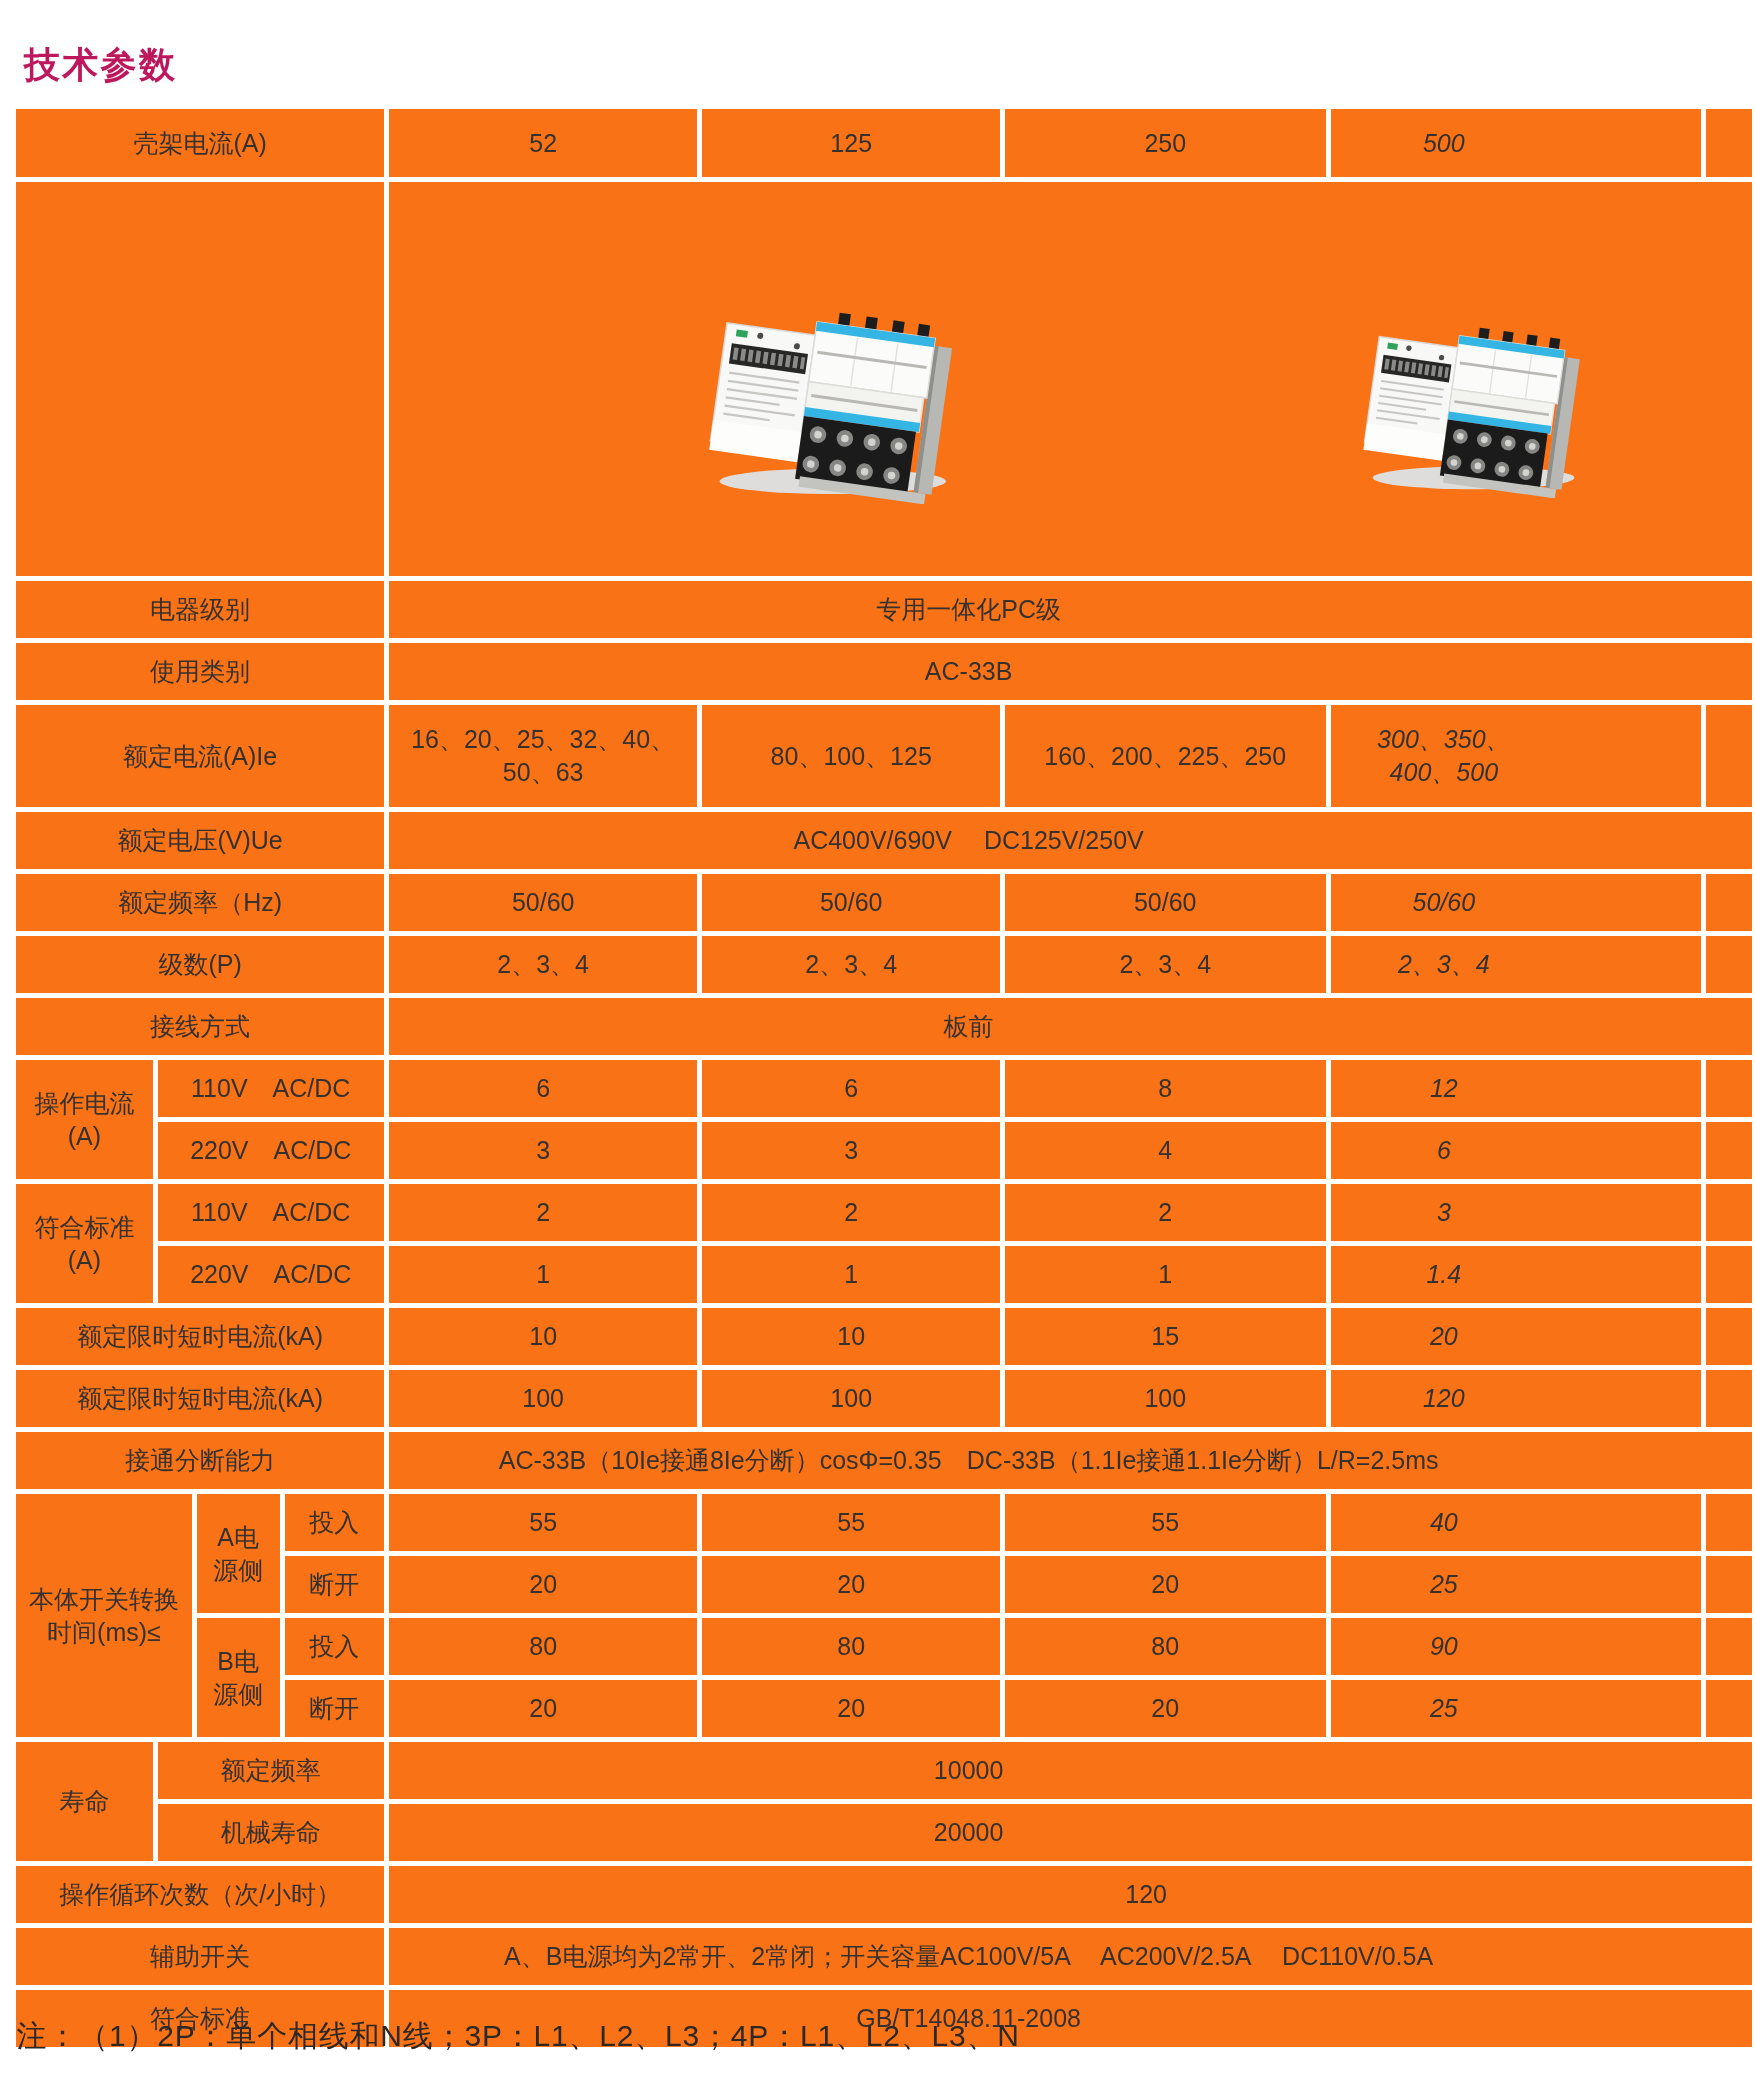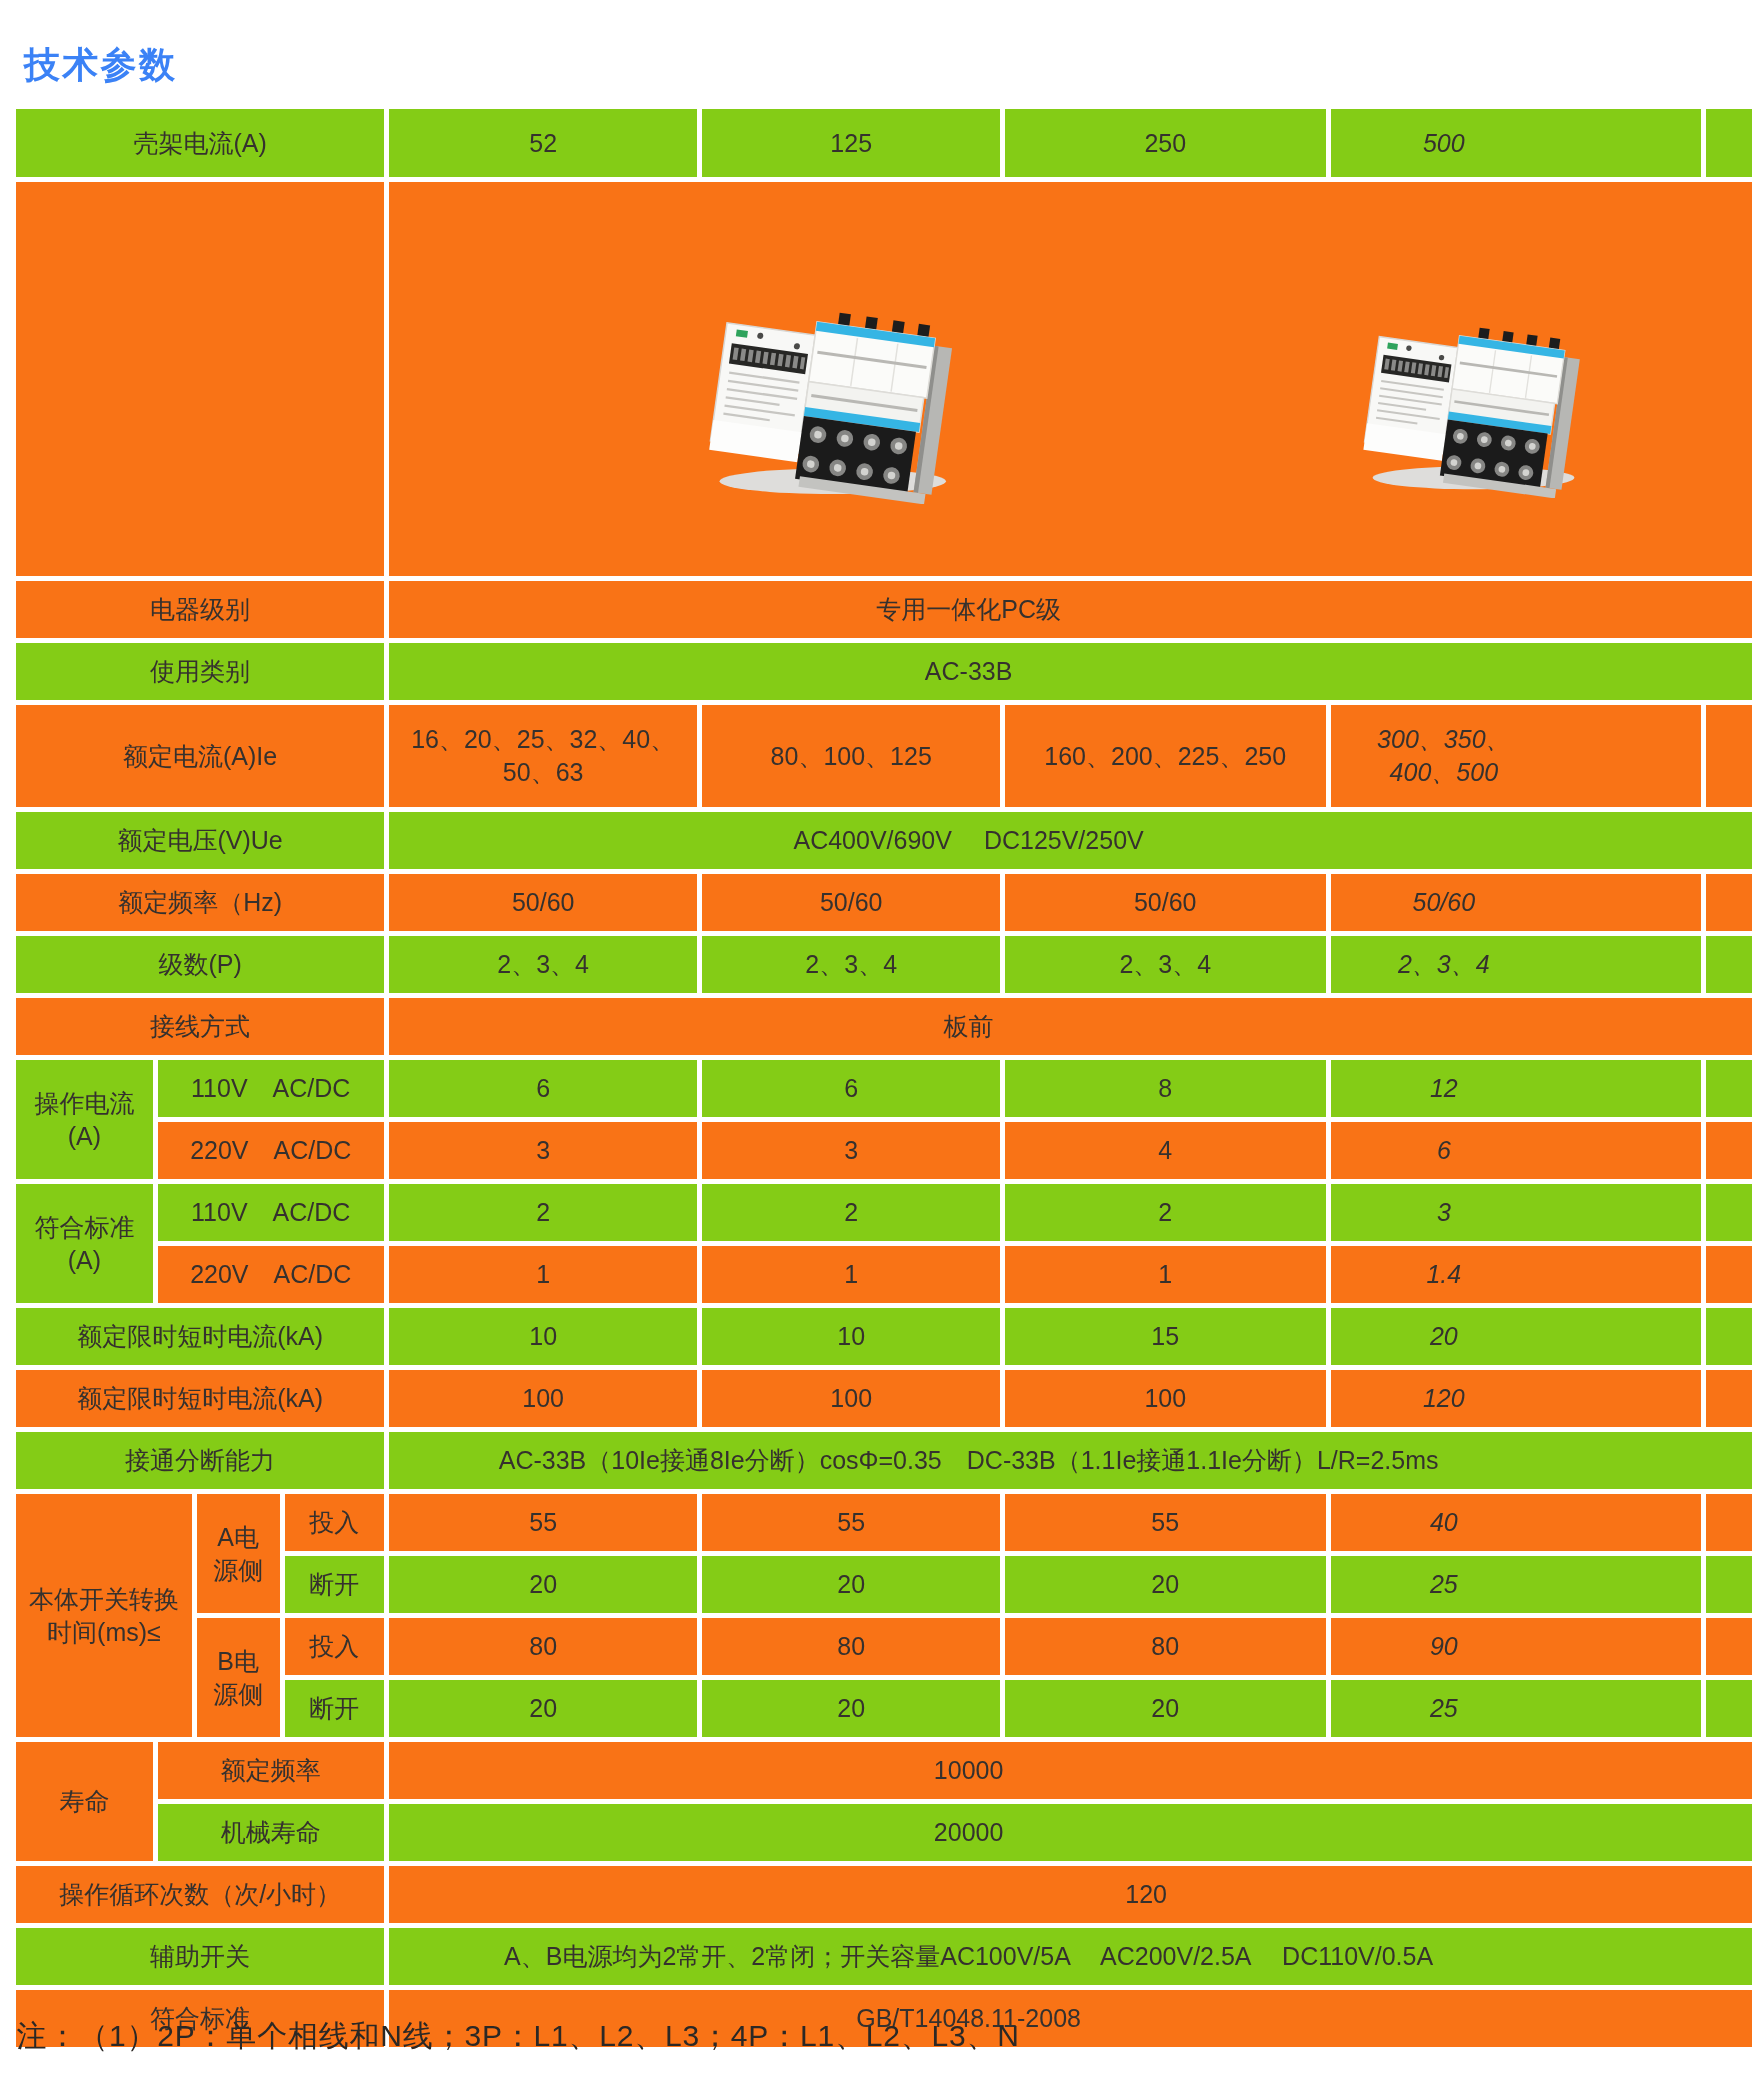--- a/index.html
+++ b/index.html
@@ -3,33 +3,33 @@
 <meta charset="utf-8">
 <style>
   html,body{margin:0;padding:0;}
   body{
     width:1757px;height:2087px;position:relative;background:#ffffff;
     font-family:"Liberation Sans","DejaVu Sans",sans-serif;
     color:#35312e;overflow:hidden;
   }
   .page-title{
     position:absolute;left:24px;top:41px;margin:0;
-    font-size:36px;font-weight:700;letter-spacing:2.3px;color:#3b82f6;
+    font-size:36px;font-weight:700;letter-spacing:2.3px;color:#be185d;
   }
   table.spec{
     position:absolute;left:11.3px;top:104px;
     border-collapse:separate;border-spacing:5.3px;table-layout:fixed;
     width:1746px;
   }
   td{
     text-align:center;vertical-align:middle;
     font-size:25px;line-height:1.32;color:#35312e;
     padding:0;white-space:pre-line;overflow:hidden;
   }
-  tr.dark  td{background:#84cc16;}
+  tr.dark  td{background:#f97316;}
   tr.light td{background:#f97316;}
   tr.h90  td{height:68px;}
   tr.h75  td{height:57px;}
   tr.h135 td{height:102px;}
   tr.h434 td{height:328px;}
   td.c5pad{padding-right:144px;font-style:italic;}
   td.mergedpad{padding-right:204px;}
   td.cyclespad{padding-left:151px;}
   .imgwrap{position:relative;width:100%;height:328px;}
   .prod{position:absolute;}

